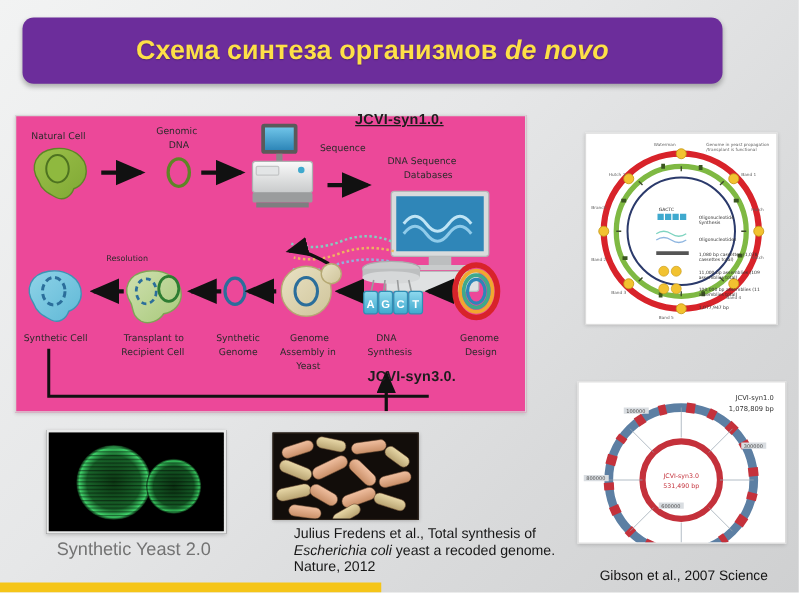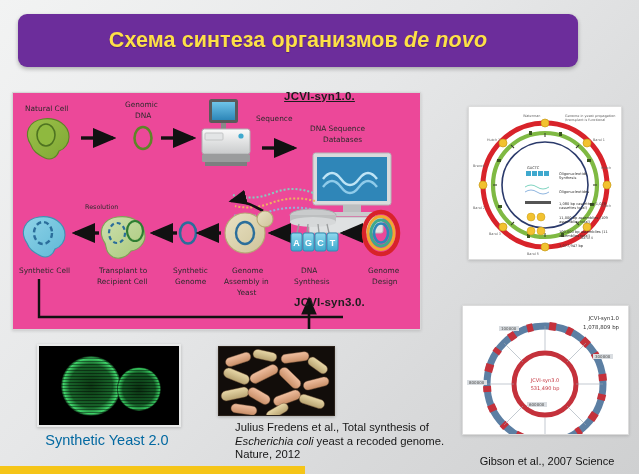--- a/index.html
+++ b/index.html
@@ -47,21 +47,21 @@
   .gm3{left:462px;top:305px;width:165px;height:128px;}
 
   
   .yeast-card{
     position:absolute;left:37px;top:344px;width:140px;height:79px;
     background:#000;border:2px solid #e9eaea;box-shadow:0 1px 3px rgba(0,0,0,.2);
     overflow:hidden;
   }
   .yeast-cap{
     position:absolute;left:12px;top:432px;width:190px;text-align:center;
-    font-size:14.5px;color:#0369a1;
+    font-size:14.5px;color:#737373;
   }
 
   
   .ecoli-card{
     position:absolute;left:218px;top:346px;width:115px;height:68px;
     background:#120d0a;border:1px solid #2a2119;
     box-shadow:0 1px 3px rgba(0,0,0,.25);overflow:hidden;
   }
   .ecoli-cite{
     position:absolute;left:212px;top:421px;width:215px;

